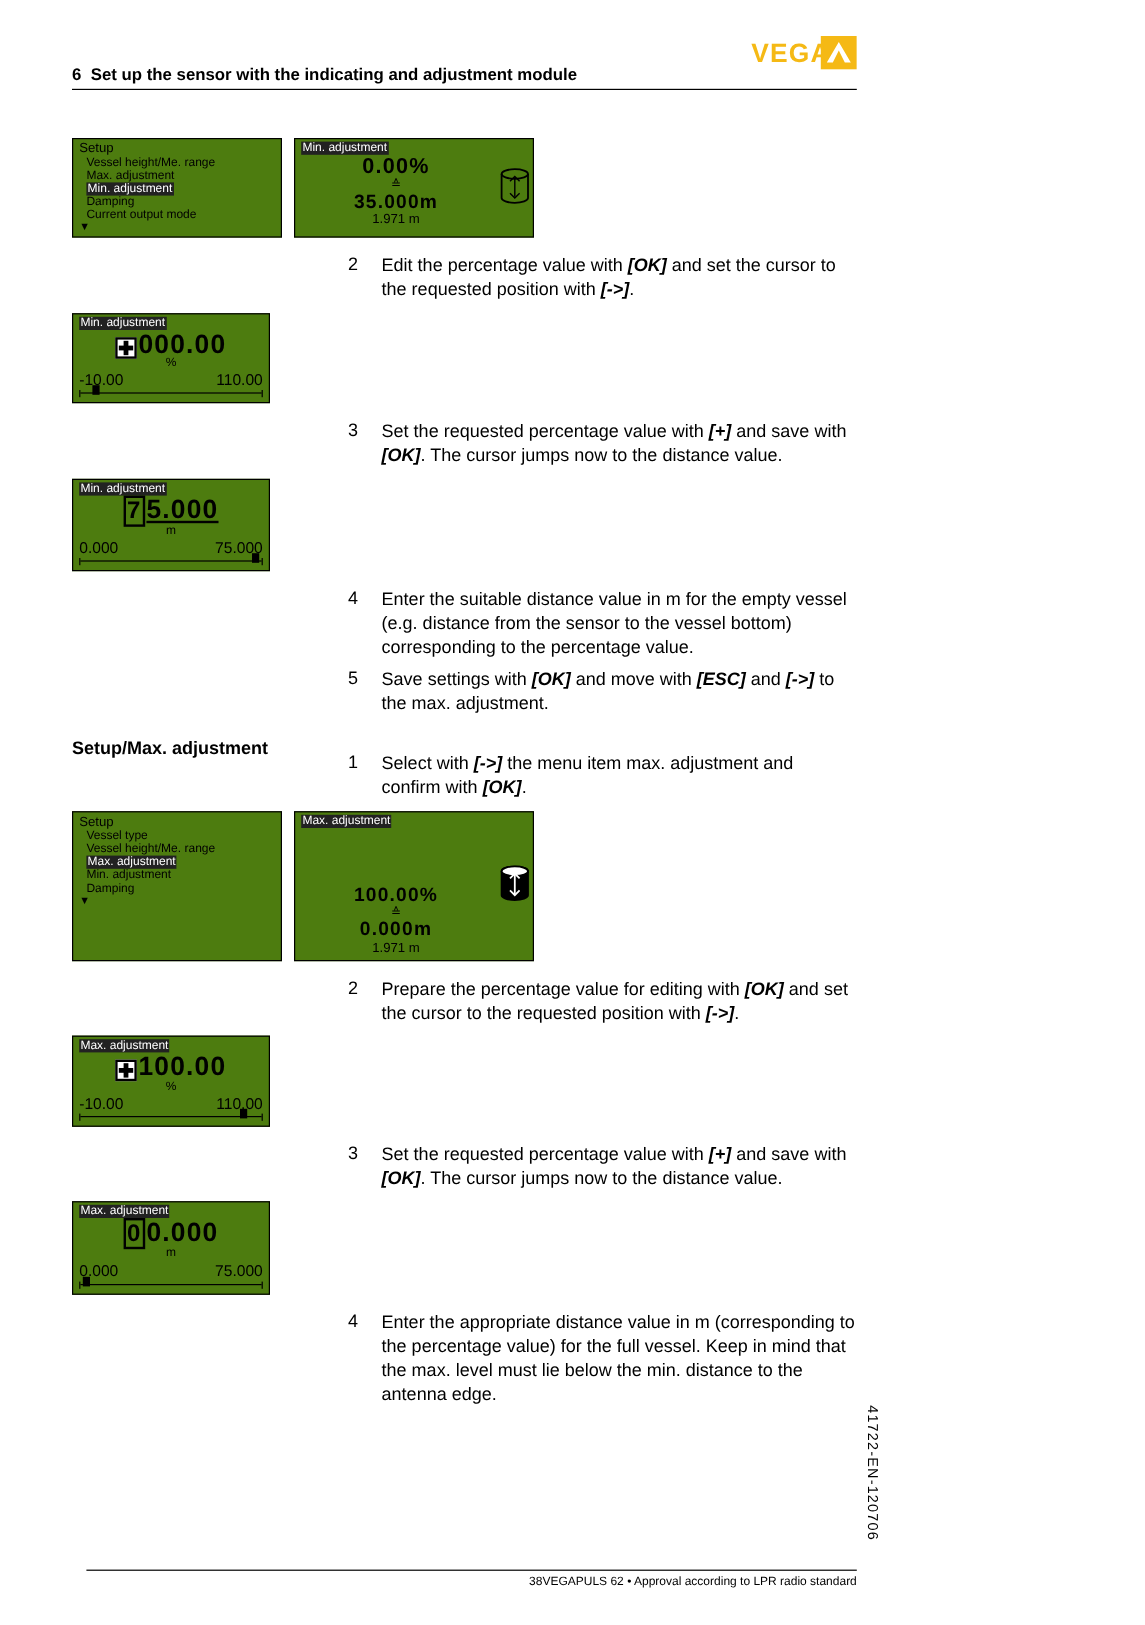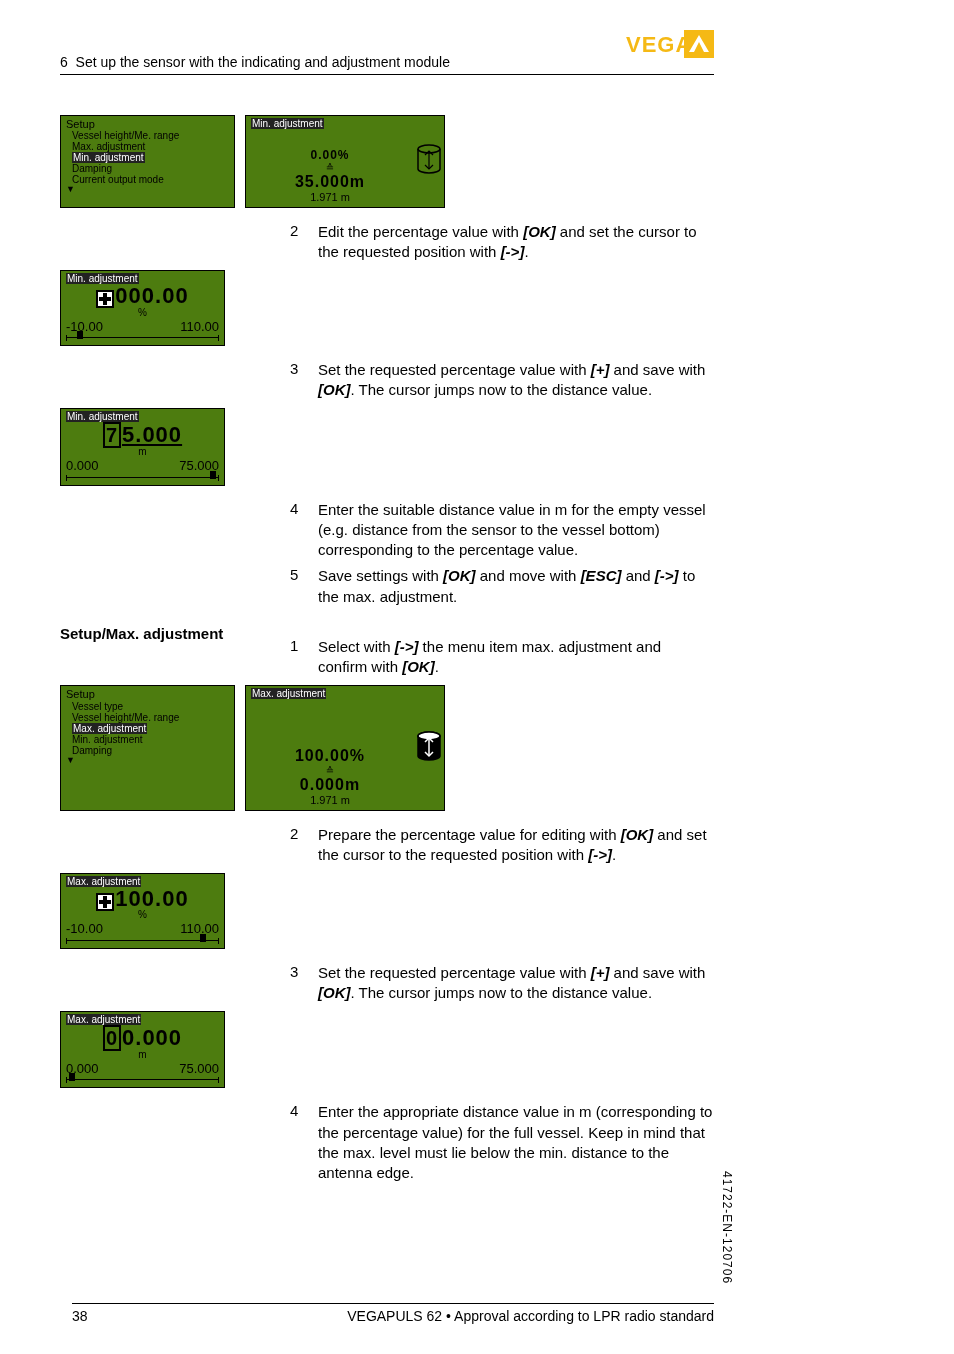--- a/index.html
+++ b/index.html
@@ -20,20 +20,21 @@
   .header-line {
     border-bottom: 1px solid #000;
     padding-bottom: 4px;
     margin-bottom: 12px;
     display: flex;
     align-items: flex-end;
     height: 30px;
   }
   .header-title {
     font-size: 14px;
+    font-weight: bold;
   }
   .logo {
     position: absolute;
     top: 30px;
     right: 50px;
   }
   .logo svg { display:block; }
   .indent {
     margin-left: 230px;
   }
@@ -84,23 +85,23 @@
   .proceed {
     margin-left: 230px;
   }
   .footer {
     position: absolute;
     bottom: 30px;
     left: 72px;
     right: 50px;
     border-top: 1px solid #000;
     padding-top: 4px;
-    font-size: 14px;
+    font-size: 10px;
     display: flex;
-    justify-content: space-between;
+    justify-content: flex-end;
   }
   .side-code {
     position: absolute;
     right: 30px;
     bottom: 70px;
     writing-mode: vertical-rl;
     font-size: 12px;
     letter-spacing: 1px;
   }
   .icon-box {
@@ -171,21 +172,21 @@
           <div>Current output mode</div>
         </div>
         <div class="mini-arrow">▼</div>
       </div>
     </div>
 
     <div class="screen" style="width:200px; display:flex;">
       <div class="screen-inner" style="flex:1;">
         <div><span class="hl">Min. adjustment</span></div>
         <div style="text-align:center;">
-          <div class="big-num" style="font-size:12px;margin-top:20px;">0.00%</div>
+          <div class="big-num" style="font-size:18px;">0.00%</div>
           <div class="equiv">≙</div>
           <div class="big-num" style="font-size:16px;">35.000m</div>
           <div style="font-size:11px;">1.971 m</div>
         </div>
       </div>
       <div class="icon-box">
         <svg width="26" height="34">
           <ellipse cx="13" cy="5" rx="11" ry="4" fill="none" stroke="#000" stroke-width="1.5"></ellipse>
           <path d="M2 5 v20 a11 4 0 0 0 22 0 v-20" fill="none" stroke="#000" stroke-width="1.5"></path>
           <path d="M2 25 a11 4 0 0 0 22 0 v0 a11 4 0 0 1 -22 0" fill="#000"></path>

